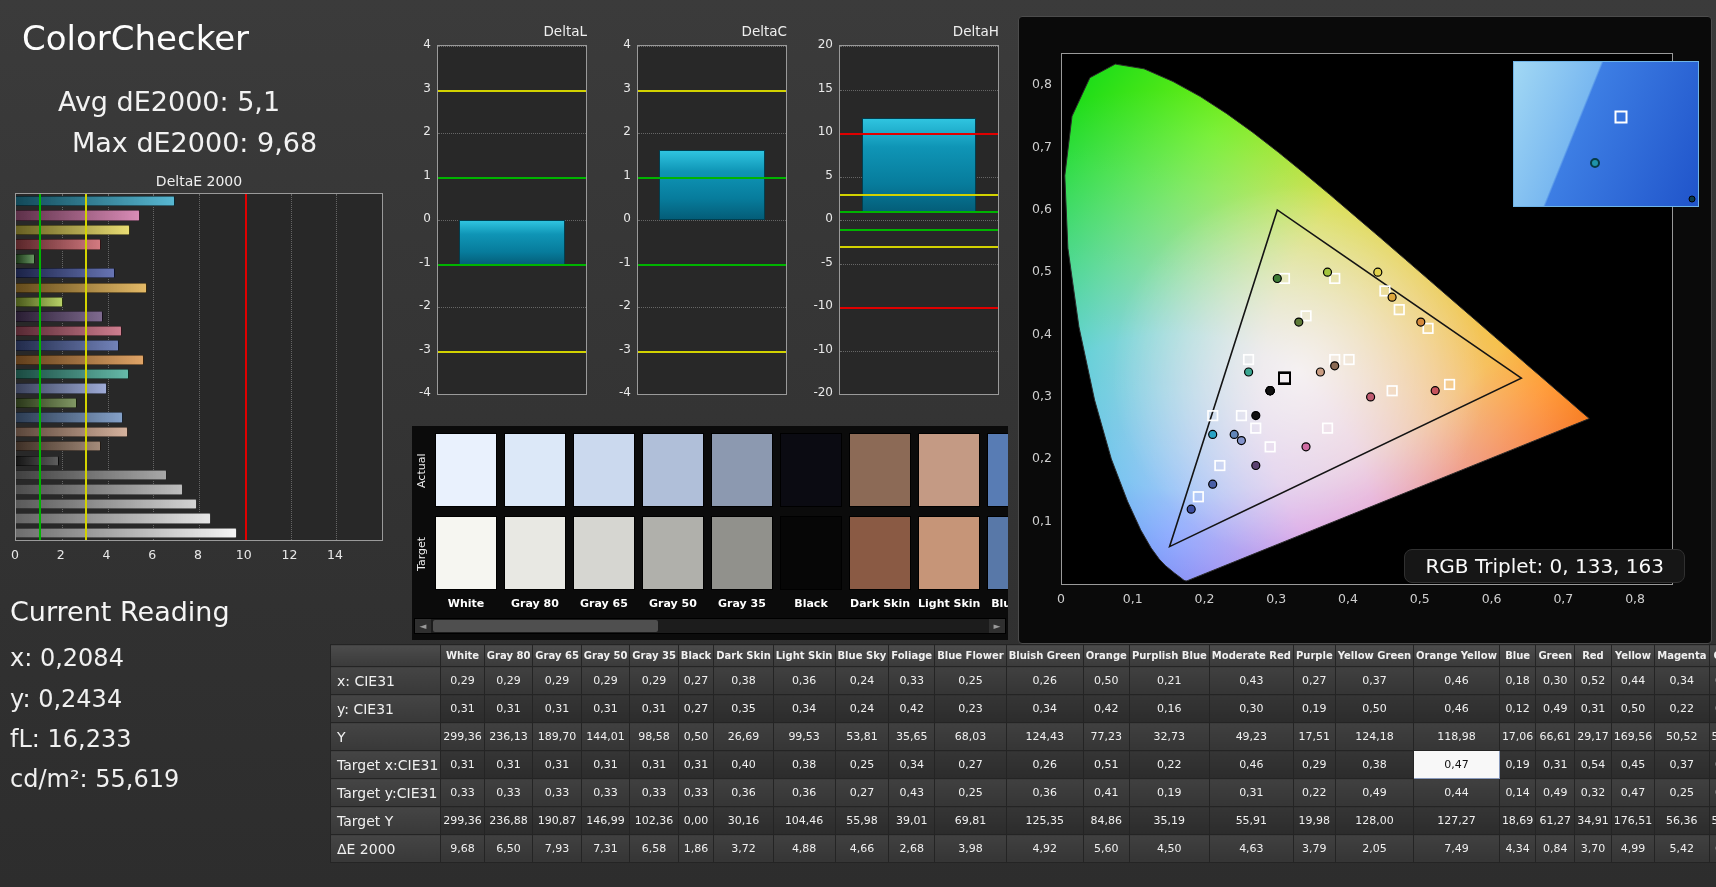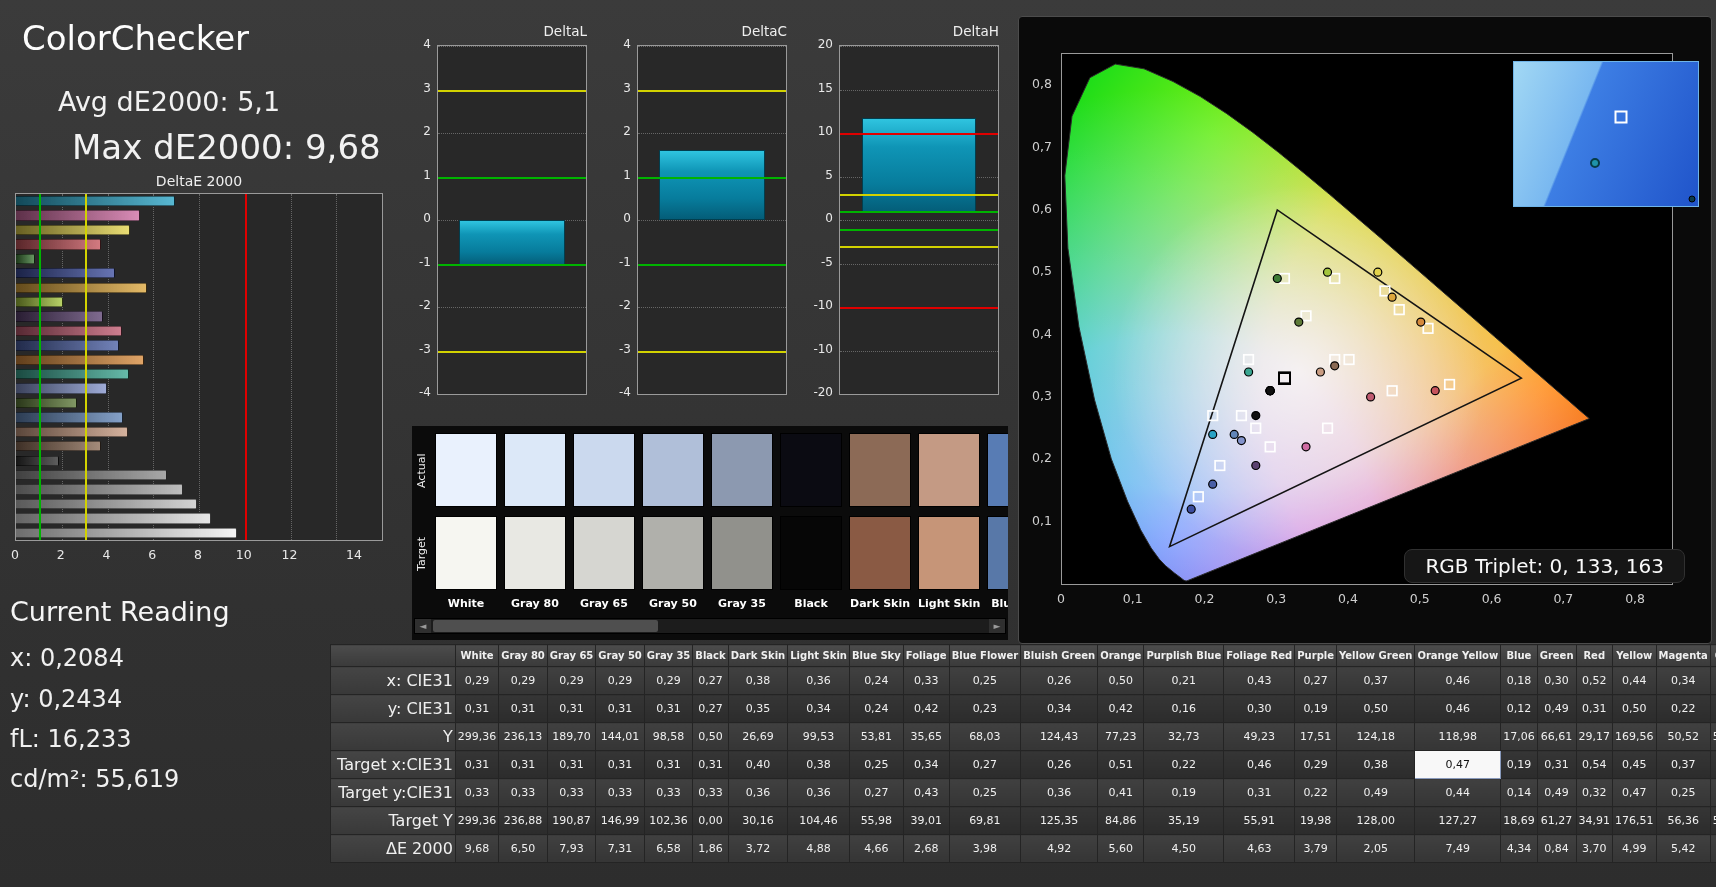--- a/index.html
+++ b/index.html
@@ -7,21 +7,21 @@
   body{
     position:relative;overflow:hidden;
     background:linear-gradient(180deg,#3b3b3b 0%,#323232 60%,#2d2d2d 100%);
     font-family:"DejaVu Sans",sans-serif;color:#fff;
   }
   .abs{position:absolute}
 
   
   .hdr-title{left:22px;top:18px;font-size:34px;color:#fdfdfd}
   .hdr-avg{left:58px;top:86px;font-size:27px;color:#f2f2f2}
-  .hdr-max{left:72px;top:127px;font-size:34px;color:#f2f2f2}
+  .hdr-max{left:72px;top:127px;font-size:27px;color:#f2f2f2}
 
   
   .de-title{left:15px;top:173px;width:368px;text-align:center;font-size:14px;color:#efefef}
   .de-plot{left:15px;top:193px;width:368px;height:348px;background:#282828;border:1px solid #9a9a9a;overflow:hidden}
   .de-grid{position:absolute;top:0;bottom:0;width:0;border-left:1px dotted #666}
   .de-refline{position:absolute;top:0;bottom:0;width:2px}
   .hbar{position:absolute;left:0;border:1px solid rgba(0,0,0,.45);border-left:none;border-radius:0 2px 2px 0}
   .de-xaxis{left:15px;top:547px;width:368px;height:18px}
   .de-xlab{position:absolute;transform:translateX(-50%);font-size:12.5px;color:#e9e9e9}
 
@@ -69,21 +69,21 @@
   .ins-circle{position:absolute;width:10px;height:10px;border-radius:50%;background:#1f93aa;border:2px solid #063c46;transform:translate(-50%,-50%)}
   .ins-dot{position:absolute;width:7px;height:7px;border-radius:50%;background:#0a3a4a;border:1px solid #000;transform:translate(-50%,-50%)}
   .rgb-box{position:absolute;right:26px;bottom:60px;background:#161616;border:1px solid #303030;border-radius:8px;
     padding:4px 20px;font-size:20px;color:#fafafa}
 
   
   .readings{left:330px;top:644px;width:1250px}
   table{width:100%;border-collapse:collapse;font-size:11px}
   th,td{border:1px solid #242424;color:#f0f0f0;text-align:center;padding:1px 2px;height:28px;white-space:nowrap;overflow:hidden}
   thead th{height:22px;font-weight:bold;font-size:10px;background:linear-gradient(#4c4c4c,#3a3a3a)}
-  td.rowlab{text-align:right;padding-left:6px;font-size:16px;background:linear-gradient(#444,#373737)}
+  td.rowlab{text-align:left;padding-left:6px;font-size:14px;background:linear-gradient(#444,#373737)}
   tr.even td{background:linear-gradient(#404040,#353535)}
   tr.odd td{background:linear-gradient(#353535,#2c2c2c)}
   tr td.rowlab{background:linear-gradient(#454545,#383838)}
   td.hl{background:#f8f8f8 !important;color:#111 !important;border:1px solid #8899bb}
 </style>
 </head>
 <body>
 
 <div class="abs hdr-title">ColorChecker</div>
 <div class="abs hdr-avg">Avg dE2000: 5,1</div>
@@ -127,21 +127,21 @@
     <div class="de-refline" style="left: 228.75px; background: rgb(224, 0, 0);"></div>
   </div>
 <div class="abs de-xaxis">
     <div class="de-xlab" style="left: 0px;">0</div>
     <div class="de-xlab" style="left: 45.75px;">2</div>
     <div class="de-xlab" style="left: 91.5px;">4</div>
     <div class="de-xlab" style="left: 137.25px;">6</div>
     <div class="de-xlab" style="left: 183px;">8</div>
     <div class="de-xlab" style="left: 228.75px;">10</div>
     <div class="de-xlab" style="left: 274.5px;">12</div>
-    <div class="de-xlab" style="left: 339px;">14</div>
+    <div class="de-xlab" style="left: 320px;">14</div>
   </div>
 
 <div class="abs cr-title">Current Reading</div>
 <div class="abs cr-line" style="top:644px">x: 0,2084</div>
 <div class="abs cr-line" style="top:685px">y: 0,2434</div>
 <div class="abs cr-line" style="top:725px">fL: 16,233</div>
 <div class="abs cr-line" style="top:765px">cd/m²: 55,619</div>
 
 <div class="dchart" style="left:437px">
   <div class="dtitle">DeltaL</div>
@@ -400,21 +400,21 @@
           <th>Gray 35</th>
           <th>Black</th>
           <th>Dark Skin</th>
           <th>Light Skin</th>
           <th>Blue Sky</th>
           <th>Foliage</th>
           <th>Blue Flower</th>
           <th>Bluish Green</th>
           <th>Orange</th>
           <th>Purplish Blue</th>
-          <th>Foliage Red</th>
+          <th>Moderate Red</th>
           <th>Purple</th>
           <th>Yellow Green</th>
           <th>Orange Yellow</th>
           <th>Blue</th>
           <th>Green</th>
           <th>Red</th>
           <th>Yellow</th>
           <th>Magenta</th>
           <th>Cyan</th>
         </tr>

